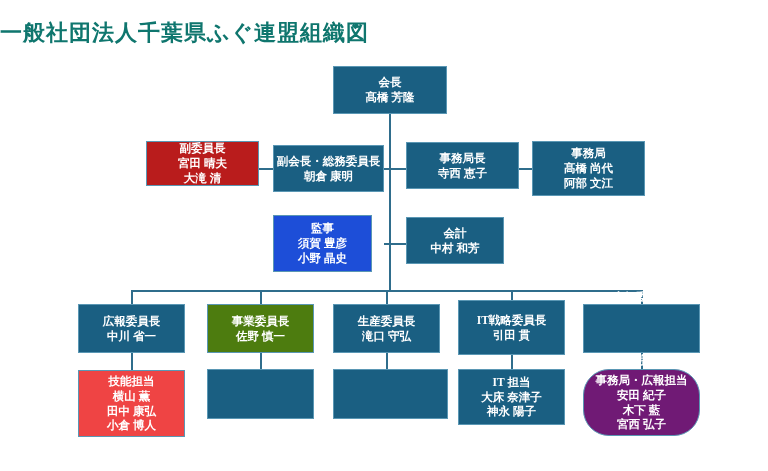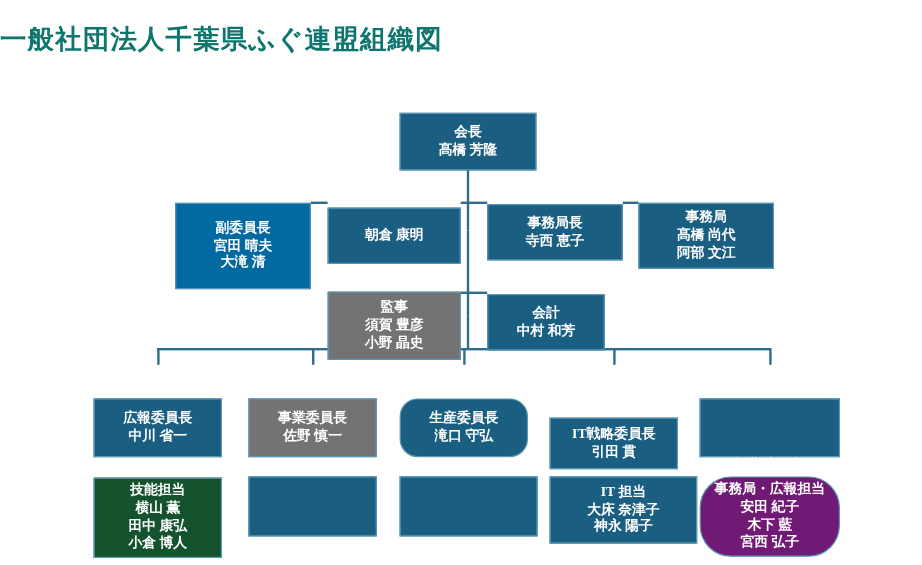--- a/index.html
+++ b/index.html
@@ -37,21 +37,20 @@
     display: flex;
     flex-direction: column;
     align-items: center;
     justify-content: center;
     line-height: 1.28;
     font-size: 11.5px;
     font-weight: 700;
     text-align: center;
     font-family: "Liberation Serif", "DejaVu Serif", serif;
     z-index: 3;
-    margin-top: 28px;
   }
   .node .ln {
     display: block;
     white-space: nowrap;
   }
   .node.empty { display: block; }
   .conn {
     position: absolute;
     background: #2f6d8c;
     z-index: 1;
@@ -86,75 +85,76 @@
       <div class="conn v" style="left: 260px; top: 353px; height: 16px; background: rgb(47, 109, 140);"></div>
       <div class="conn v" style="left: 386px; top: 353px; height: 16px; background: rgb(47, 109, 140);"></div>
       <div class="conn v" style="left: 511px; top: 353px; height: 16px; background: rgb(47, 109, 140);"></div>
       <div class="conn v" style="left: 641px; top: 353px; height: 16px; background: rgb(47, 109, 140);"></div>
     </div>
   <div id="node-layer">
       <div class="node" style="left: 333px; top: 66px; width: 114px; height: 48px; background: rgb(26, 95, 130); border-color: rgb(90, 151, 180); color: rgb(255, 255, 255);">
         <span class="ln">会長</span>
         <span class="ln">髙橋 芳隆</span>
       </div>
-      <div class="node" style="left: 146px; top: 141px; width: 113px; height: 72px; background: #0369a1; border-color: rgb(90, 151, 180); color: rgb(255, 255, 255);">
+      <div class="node" style="left: 146px; top: 141px; width: 113px; height: 45px; background: #b91c1c; border-color: rgb(90, 151, 180); color: rgb(255, 255, 255);">
         <span class="ln">副委員長</span>
         <span class="ln">宮田 晴夫</span>
         <span class="ln">大滝 清</span>
       </div>
       <div class="node" style="left: 273px; top: 145px; width: 111px; height: 47px; background: rgb(26, 95, 130); border-color: rgb(90, 151, 180); color: rgb(255, 255, 255);">
+        <span class="ln">副会長・総務委員長</span>
         <span class="ln">朝倉 康明</span>
       </div>
       <div class="node" style="left: 406px; top: 142px; width: 113px; height: 47px; background: rgb(26, 95, 130); border-color: rgb(90, 151, 180); color: rgb(255, 255, 255); text-align: right;">
         <span class="ln">事務局長</span>
         <span class="ln">寺西 恵子</span>
       </div>
       <div class="node" style="left: 532px; top: 141px; width: 113px; height: 55px; background: rgb(26, 95, 130); border-color: rgb(90, 151, 180); color: rgb(255, 255, 255);">
         <span class="ln">事務局</span>
         <span class="ln">髙橋 尚代</span>
         <span class="ln">阿部 文江</span>
       </div>
-      <div class="node" style="left: 273px; top: 215px; width: 111px; height: 57px; background: #737373; border-color: rgb(90, 151, 180); color: rgb(255, 255, 255);">
+      <div class="node" style="left: 273px; top: 215px; width: 99px; height: 57px; background: #1d4ed8; border-color: rgb(90, 151, 180); color: rgb(255, 255, 255);">
         <span class="ln">監事</span>
         <span class="ln">須賀 豊彦</span>
         <span class="ln">小野 晶史</span>
       </div>
       <div class="node" style="left: 406px; top: 217px; width: 98px; height: 47px; background: rgb(26, 95, 130); border-color: rgb(90, 151, 180); color: rgb(255, 255, 255);">
         <span class="ln">会計</span>
         <span class="ln">中村 和芳</span>
       </div>
       <div class="node" style="left: 78px; top: 304px; width: 107px; height: 49px; background: rgb(26, 95, 130); border-color: rgb(90, 151, 180); color: rgb(255, 255, 255);">
         <span class="ln">広報委員長</span>
         <span class="ln">中川 省一</span>
       </div>
-      <div class="node" style="left: 207px; top: 304px; width: 107px; height: 49px; background: #737373; border-color: rgb(90, 151, 180); color: rgb(255, 255, 255);">
+      <div class="node" style="left: 207px; top: 304px; width: 107px; height: 49px; background: #4d7c0f; border-color: rgb(90, 151, 180); color: rgb(255, 255, 255);">
         <span class="ln">事業委員長</span>
         <span class="ln">佐野 慎一</span>
       </div>
-      <div class="node" style="left: 333px; top: 304px; width: 107px; height: 49px; background: rgb(26, 95, 130); border-color: rgb(90, 151, 180); color: rgb(255, 255, 255); border-radius: 15px;">
+      <div class="node" style="left: 333px; top: 304px; width: 107px; height: 49px; background: rgb(26, 95, 130); border-color: rgb(90, 151, 180); color: rgb(255, 255, 255);">
         <span class="ln">生産委員長</span>
         <span class="ln">滝口 守弘</span>
       </div>
-      <div class="node" style="left: 458px; top: 320px; width: 107px; height: 43px; background: rgb(26, 95, 130); border-color: rgb(90, 151, 180); color: rgb(255, 255, 255);">
+      <div class="node" style="left: 458px; top: 300px; width: 107px; height: 55px; background: rgb(26, 95, 130); border-color: rgb(90, 151, 180); color: rgb(255, 255, 255);">
         <span class="ln">IT戦略委員長</span>
         <span class="ln">引田 貫</span>
       </div>
       <div class="node" style="left: 583px; top: 304px; width: 117px; height: 49px; background: rgb(26, 95, 130); border-color: rgb(90, 151, 180); color: rgb(255, 255, 255); gap: 48px;">
         <span class="ln">広報委員長</span>
         <span class="ln">加藤 宗一郎</span>
       </div>
-      <div class="node" style="left: 78px; top: 370px; width: 107px; height: 67px; background: #14532d; border-color: rgb(90, 151, 180); color: rgb(255, 255, 255);">
+      <div class="node" style="left: 78px; top: 370px; width: 107px; height: 67px; background: #ef4444; border-color: rgb(90, 151, 180); color: rgb(255, 255, 255);">
         <span class="ln">技能担当</span>
         <span class="ln">横山 薫</span>
         <span class="ln">田中 康弘</span>
         <span class="ln">小倉 博人</span>
       </div>
       <div class="node empty" style="left: 207px; top: 369px; width: 107px; height: 50px; background: rgb(26, 95, 130); border-color: rgb(90, 151, 180); color: rgb(255, 255, 255);"></div>
       <div class="node empty" style="left: 333px; top: 369px; width: 115px; height: 50px; background: rgb(26, 95, 130); border-color: rgb(90, 151, 180); color: rgb(255, 255, 255);"></div>
-      <div class="node" style="left: 458px; top: 369px; width: 123px; height: 56px; background: rgb(26, 95, 130); border-color: rgb(90, 151, 180); color: rgb(255, 255, 255);">
+      <div class="node" style="left: 458px; top: 369px; width: 107px; height: 56px; background: rgb(26, 95, 130); border-color: rgb(90, 151, 180); color: rgb(255, 255, 255);">
         <span class="ln">IT 担当</span>
         <span class="ln">大床 奈津子</span>
         <span class="ln">神永 陽子</span>
       </div>
       <div class="node" style="left: 583px; top: 369px; width: 117px; height: 67px; background: #701a75; border-color: rgb(90, 151, 180); color: rgb(255, 255, 255); border-radius: 26px;">
         <span class="ln">事務局・広報担当</span>
         <span class="ln">安田 紀子</span>
         <span class="ln">木下 藍</span>
         <span class="ln">宮西 弘子</span>
       </div>

